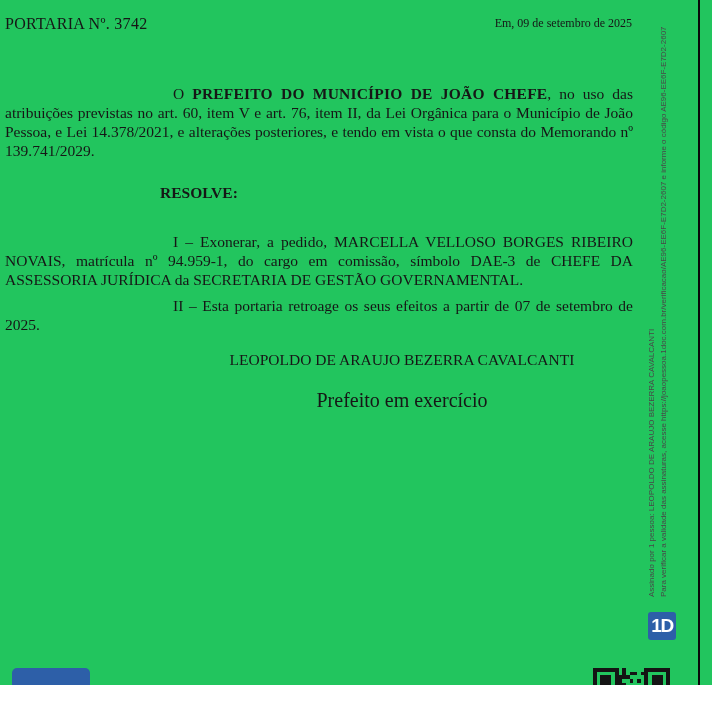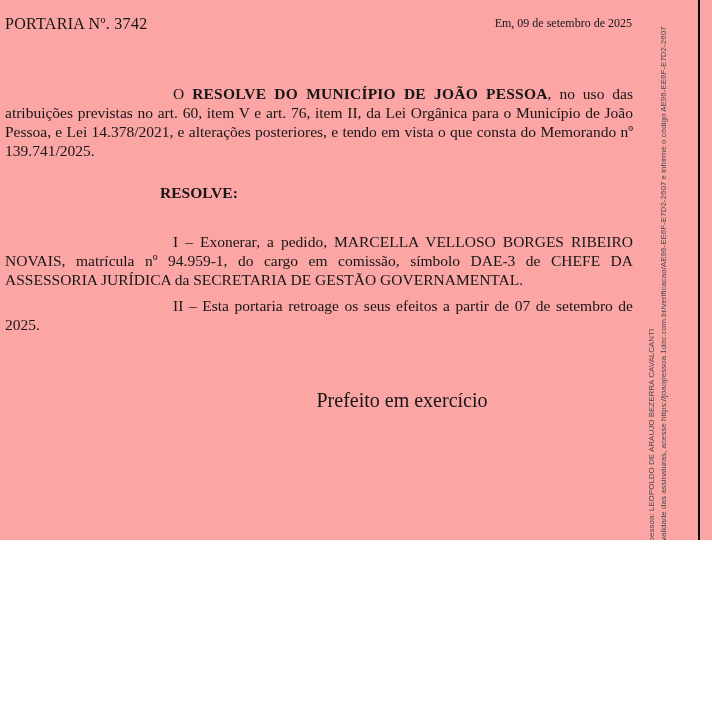--- a/index.html
+++ b/index.html
@@ -1,17 +1,17 @@
 <!DOCTYPE html>
 <html><head>
 <meta charset="utf-8">
 <style>
   html,body{margin:0;padding:0;background:#ffffff;}
   .page{
-    position:relative;width:712px;height:540px;background:#fca5a5;
+    position:relative;width:712px;height:685px;background:#22c55e;
     overflow:hidden;font-family:"Liberation Serif", serif;color:#161616;
   }
   .border-line{position:absolute;left:698px;top:0;width:2px;height:717px;background:#0a0a0a;}
   .hdr-number{position:absolute;left:5px;top:15px;font-size:16px;letter-spacing:.3px;}
   .hdr-date{position:absolute;left:332px;top:16px;width:300px;text-align:right;font-size:12px;}
   .para{
     position:absolute;left:5px;width:628px;font-size:15.5px;line-height:19px;
     text-align:justify;text-indent:168px;
   }
   .para b{font-weight:bold;letter-spacing:.2px;}
@@ -45,27 +45,28 @@
   .qr{position:absolute;left:593px;top:668px;width:77px;height:77px;}
 </style>
 </head>
 <body>
 
 <div class="page">
 
   <div class="hdr-number">PORTARIA Nº. 3742</div>
   <div class="hdr-date">Em, 09 de setembro de 2025</div>
 
-  <div class="para p-preamble"><span>O </span><b>RESOLVE DO MUNICÍPIO DE JOÃO PESSOA</b><span>, no uso das atribuições previstas no art. 60, item V e art. 76, item II, da Lei Orgânica para o Município de João Pessoa, e Lei 14.378/2021, e alterações posteriores, e tendo em vista o que consta do Memorando nº 139.741/2025.</span></div>
+  <div class="para p-preamble"><span>O </span><b>PREFEITO DO MUNICÍPIO DE JOÃO CHEFE</b><span>, no uso das atribuições previstas no art. 60, item V e art. 76, item II, da Lei Orgânica para o Município de João Pessoa, e Lei 14.378/2021, e alterações posteriores, e tendo em vista o que consta do Memorando nº 139.741/2029.</span></div>
 
   <div class="resolve">RESOLVE:</div>
 
   <div class="para p-item1">I – Exonerar, a pedido, MARCELLA VELLOSO BORGES RIBEIRO NOVAIS, matrícula nº 94.959-1, do cargo em comissão, símbolo DAE-3 de CHEFE DA ASSESSORIA JURÍDICA da SECRETARIA DE GESTÃO GOVERNAMENTAL.</div>
   <div class="para p-item2">II – Esta portaria retroage os seus efeitos a partir de 07 de setembro de 2025.</div>
 
+  <div class="sig-name">LEOPOLDO DE ARAUJO BEZERRA CAVALCANTI</div>
   <div class="sig-role">Prefeito em exercício</div>
 
   <div class="vtext vtext-1">Assinado por 1 pessoa: LEOPOLDO DE ARAUJO BEZERRA CAVALCANTI</div>
   <div class="vtext vtext-2">Para verificar a validade das assinaturas, acesse https://joaopessoa.1doc.com.br/verificacao/AE96-EE6F-E7D2-2607 e informe o código AE96-EE6F-E7D2-2607</div>
 
   <div class="logo logo-small">1D</div>
   <div class="logo logo-big">1D</div>
 
   <div class="footer-title"><br><span>ASSINATURAS</span></div>
 

